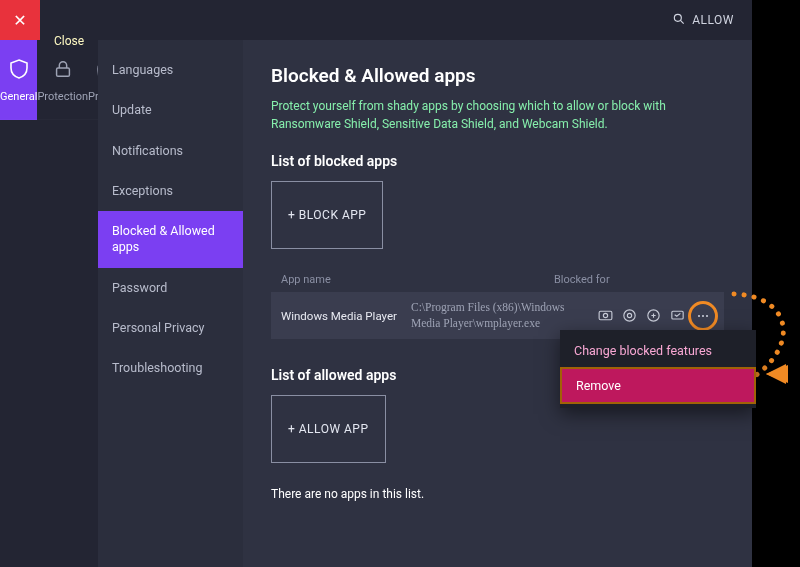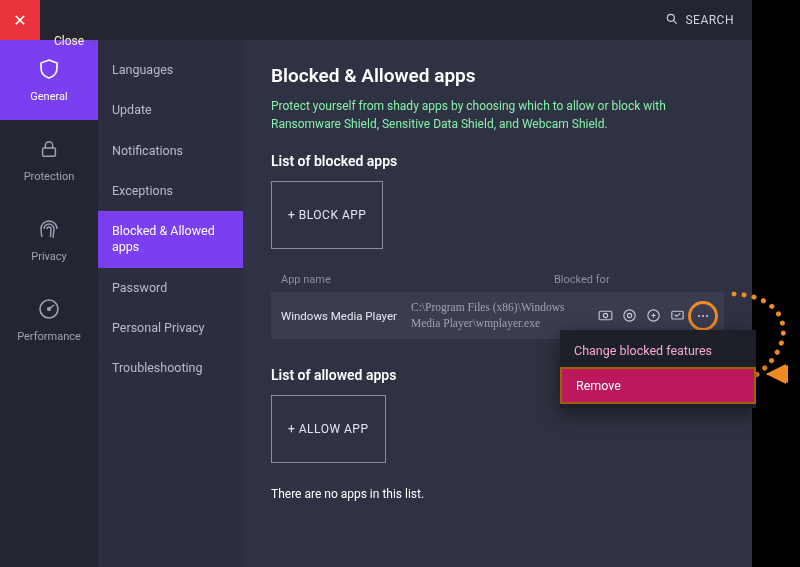--- a/index.html
+++ b/index.html
@@ -4,21 +4,21 @@
 <style>
   * { box-sizing: border-box; margin: 0; padding: 0; font-family: -apple-system, BlinkMacSystemFont, "Segoe UI", Roboto, sans-serif; }
   body { background: #000; width: 800px; height: 567px; overflow: hidden; }
   .window { width: 752px; height: 567px; background: #2b2e3d; display: flex; flex-direction: column; color: #c8ccd8; }
   .titlebar { height: 40px; background: #232533; display: flex; align-items: center; position: relative; }
   .close-btn { width: 40px; height: 40px; background: #e8323c; display: flex; align-items: center; justify-content: center; color: #fff; font-size: 16px; }
   .close-label { margin-left: 14px; color: #fef9c3; font-size: 12px; margin-top: 42px; }
   .search { position: absolute; right: 18px; display: flex; align-items: center; gap: 6px; color: #d0d4e0; font-size: 12px; letter-spacing: 0.5px; }
   .search svg { width: 14px; height: 14px; }
   .body { flex: 1; display: flex; }
-  .rail { width: 98px; background: #232533; display: flex; flex-direction: column; }
+  .rail { width: 98px; background: #232533; display: flex; flex-direction: row; }
   .rail-item { height: 80px; display: flex; flex-direction: column; align-items: center; justify-content: center; gap: 8px; color: #9ea3b5; font-size: 11px; border-bottom: 1px solid rgba(255,255,255,0.02); }
   .rail-item.active { background: #7b3ff2; color: #fff; }
   .rail-item .icon { width: 26px; height: 26px; display:flex; align-items:center; justify-content:center; }
   .sub { width: 145px; background: #2b2e3d; padding-top: 10px; }
   .sub-item { padding: 12px 14px; font-size: 12.5px; color: #b8bccc; line-height: 1.3; cursor: pointer; }
   .sub-item.active { background: #7b3ff2; color: #fff; }
   .main { flex: 1; padding: 24px 28px 20px 28px; background: #2f3242; position: relative; }
   h1 { color: #fff; font-size: 19px; font-weight: 600; margin-bottom: 10px; }
   .desc { font-size: 12px; color: #86efac; line-height: 1.5; max-width: 470px; margin-bottom: 20px; }
   h2 { color: #fff; font-size: 14px; font-weight: 600; margin-bottom: 12px; }
@@ -53,21 +53,21 @@
       <span>✕</span>
     </div>
     <div class="close-label">Close</div>
     <div class="search">
       <span>
         <svg viewBox="0 0 24 24" fill="none" stroke="currentColor" stroke-width="2">
             <circle cx="10" cy="10" r="6"></circle>
             <line x1="20" y1="20" x2="14.5" y2="14.5"></line>
           </svg>
       </span>
-      <span>SEARCH</span>
+      <span>ALLOW</span>
     </div>
   </div>
 
   <div class="body">
 
     <div class="rail">
       <div class="rail-item active">
         <span class="icon">
           <svg viewBox="0 0 24 24" width="24" height="24" fill="none" stroke="currentColor" stroke-width="1.6">
               <path d="M12 3l8 3v5c0 5-3.5 8.5-8 10-4.5-1.5-8-5-8-10V6l8-3z"></path>

